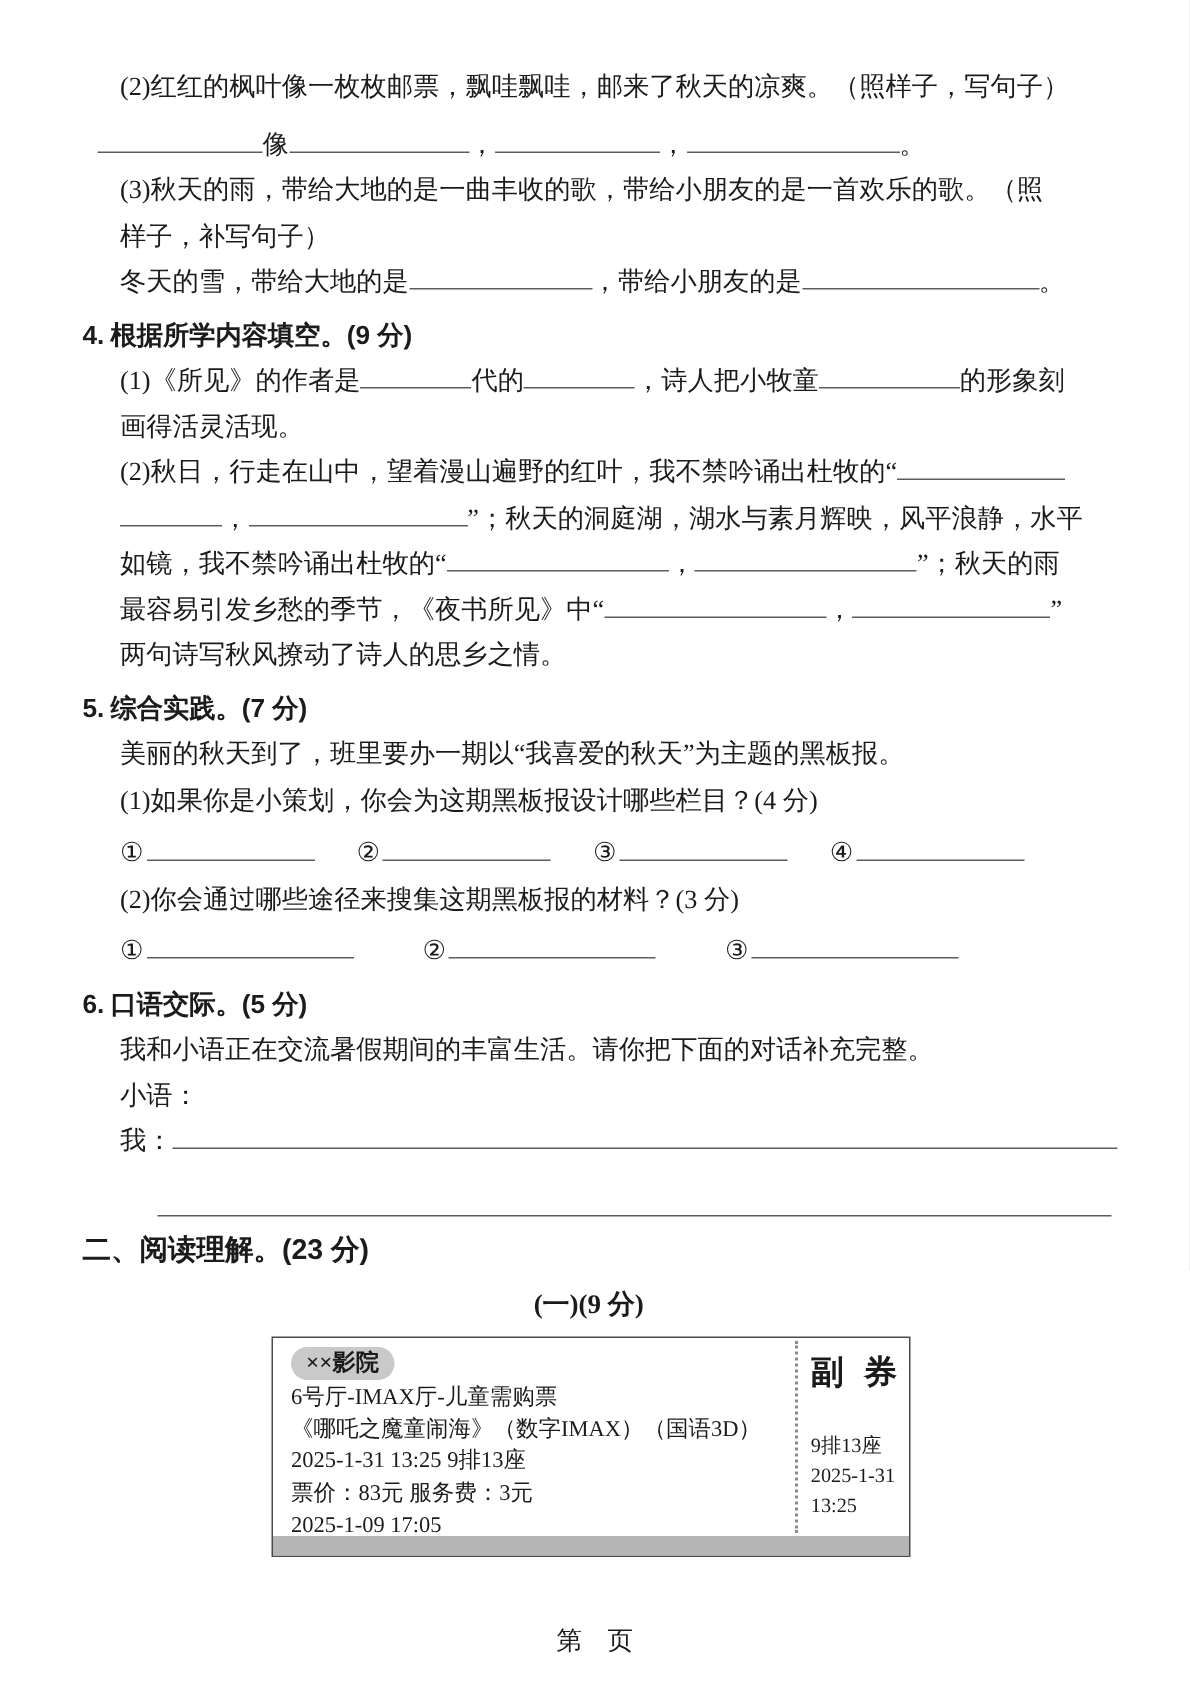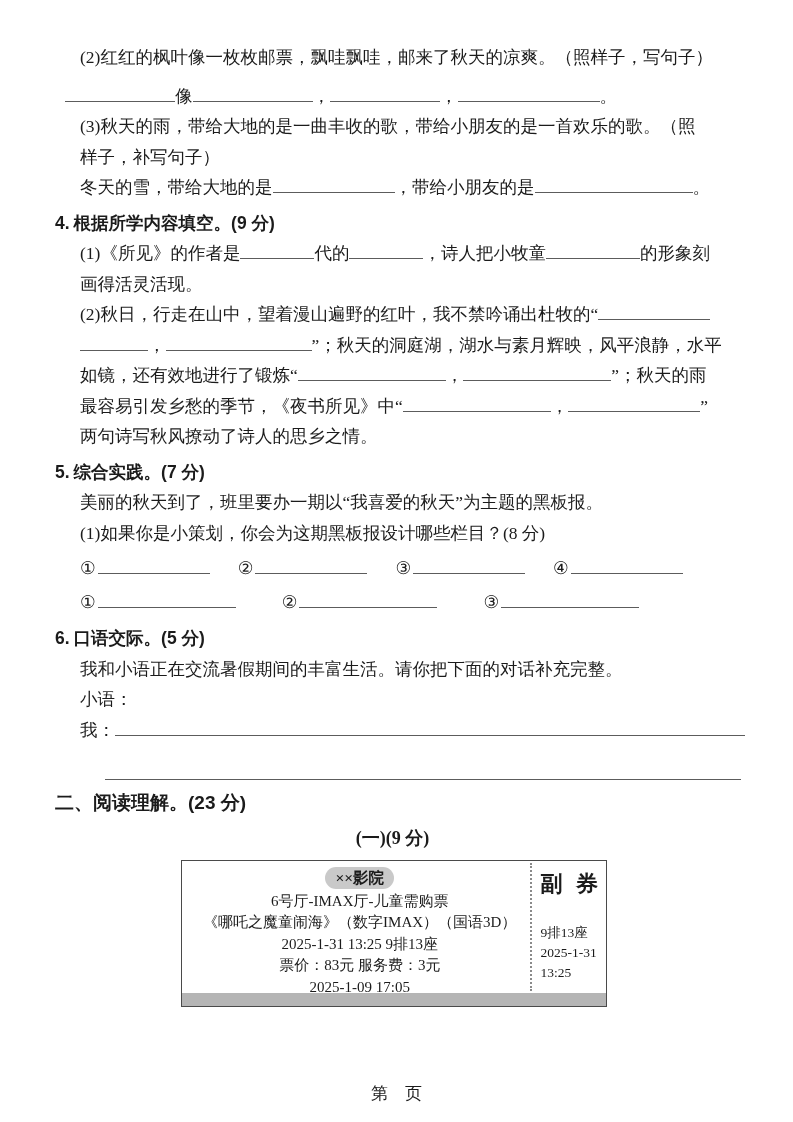--- a/index.html
+++ b/index.html
@@ -46,21 +46,20 @@
     width:426px;height:147px;
     border:1.5px solid #4a4a4a;
     box-sizing:border-box;
     display:flex;
     font-size:15px;
   }
   .t-main{
     box-sizing:border-box;
     width:349px;
     padding:6px 4px 4px 12px;
-    text-align:center;
   }
   .t-badge{
     display:inline-block;
     background:#c9c9c9;
     border-radius:11px;
     padding:0 10px;
     font-weight:bold;
     font-size:15.5px;
     line-height:22px;
     margin-bottom:2px;
@@ -122,55 +121,58 @@
   <div class="ln sub">
     <span>画得活灵活现。</span>
   </div>
   <div class="ln sub">
     <span>(2)秋日，行走在山中，望着漫山遍野的红叶，我不禁吟诵出杜牧的“</span><span class="bl" style="width:112px"></span>
   </div>
   <div class="ln sub">
     <span class="bl" style="width:68px"></span><span>，</span><span class="bl" style="width:146px"></span><span>”；秋天的洞庭湖，湖水与素月辉映，风平浪静，水平</span>
   </div>
   <div class="ln sub">
-    <span>如镜，还有效地进行了锻炼“</span><span class="bl" style="width:148px"></span><span>，</span><span class="bl" style="width:148px"></span><span>”；秋天的雨</span>
+    <span>如镜，我不禁吟诵出杜牧的“</span><span class="bl" style="width:148px"></span><span>，</span><span class="bl" style="width:148px"></span><span>”；秋天的雨</span>
   </div>
   <div class="ln sub">
     <span>最容易引发乡愁的季节，《夜书所见》中“</span><span class="bl" style="width:148px"></span><span>，</span><span class="bl" style="width:132px"></span><span>”</span>
   </div>
   <div class="ln sub">
     <span>两句诗写秋风撩动了诗人的思乡之情。</span>
   </div>
 
   <div class="ln qhead">
     <span class="qnum">5.</span><span>综合实践。(7 分)</span>
   </div>
   <div class="ln sub">
     <span>美丽的秋天到了，班里要办一期以“我喜爱的秋天”为主题的黑板报。</span>
   </div>
   <div class="ln sub">
-    <span>(1)如果你是小策划，你会为这期黑板报设计哪些栏目？(8 分)</span>
+    <span>(1)如果你是小策划，你会为这期黑板报设计哪些栏目？(4 分)</span>
   </div>
   <div class="marksrow" style="margin-top:4px;">
     <span class="markgroup">
         <span class="circled">①</span>
         <span class="bl" style="width:112px"></span>
       </span>
     <span class="markgroup" style="margin-left:28px;">
         <span class="circled">②</span>
         <span class="bl" style="width:112px"></span>
       </span>
     <span class="markgroup" style="margin-left:28px;">
         <span class="circled">③</span>
         <span class="bl" style="width:112px"></span>
       </span>
     <span class="markgroup" style="margin-left:28px;">
         <span class="circled">④</span>
         <span class="bl" style="width:112px"></span>
       </span>
+  </div>
+  <div class="ln sub">
+    <span>(2)你会通过哪些途径来搜集这期黑板报的材料？(3 分)</span>
   </div>
   <div class="marksrow" style="margin-top:2px;">
     <span class="markgroup">
         <span class="circled">①</span>
         <span class="bl" style="width:138px"></span>
       </span>
     <span class="markgroup" style="margin-left:46px;">
         <span class="circled">②</span>
         <span class="bl" style="width:138px"></span>
       </span>

